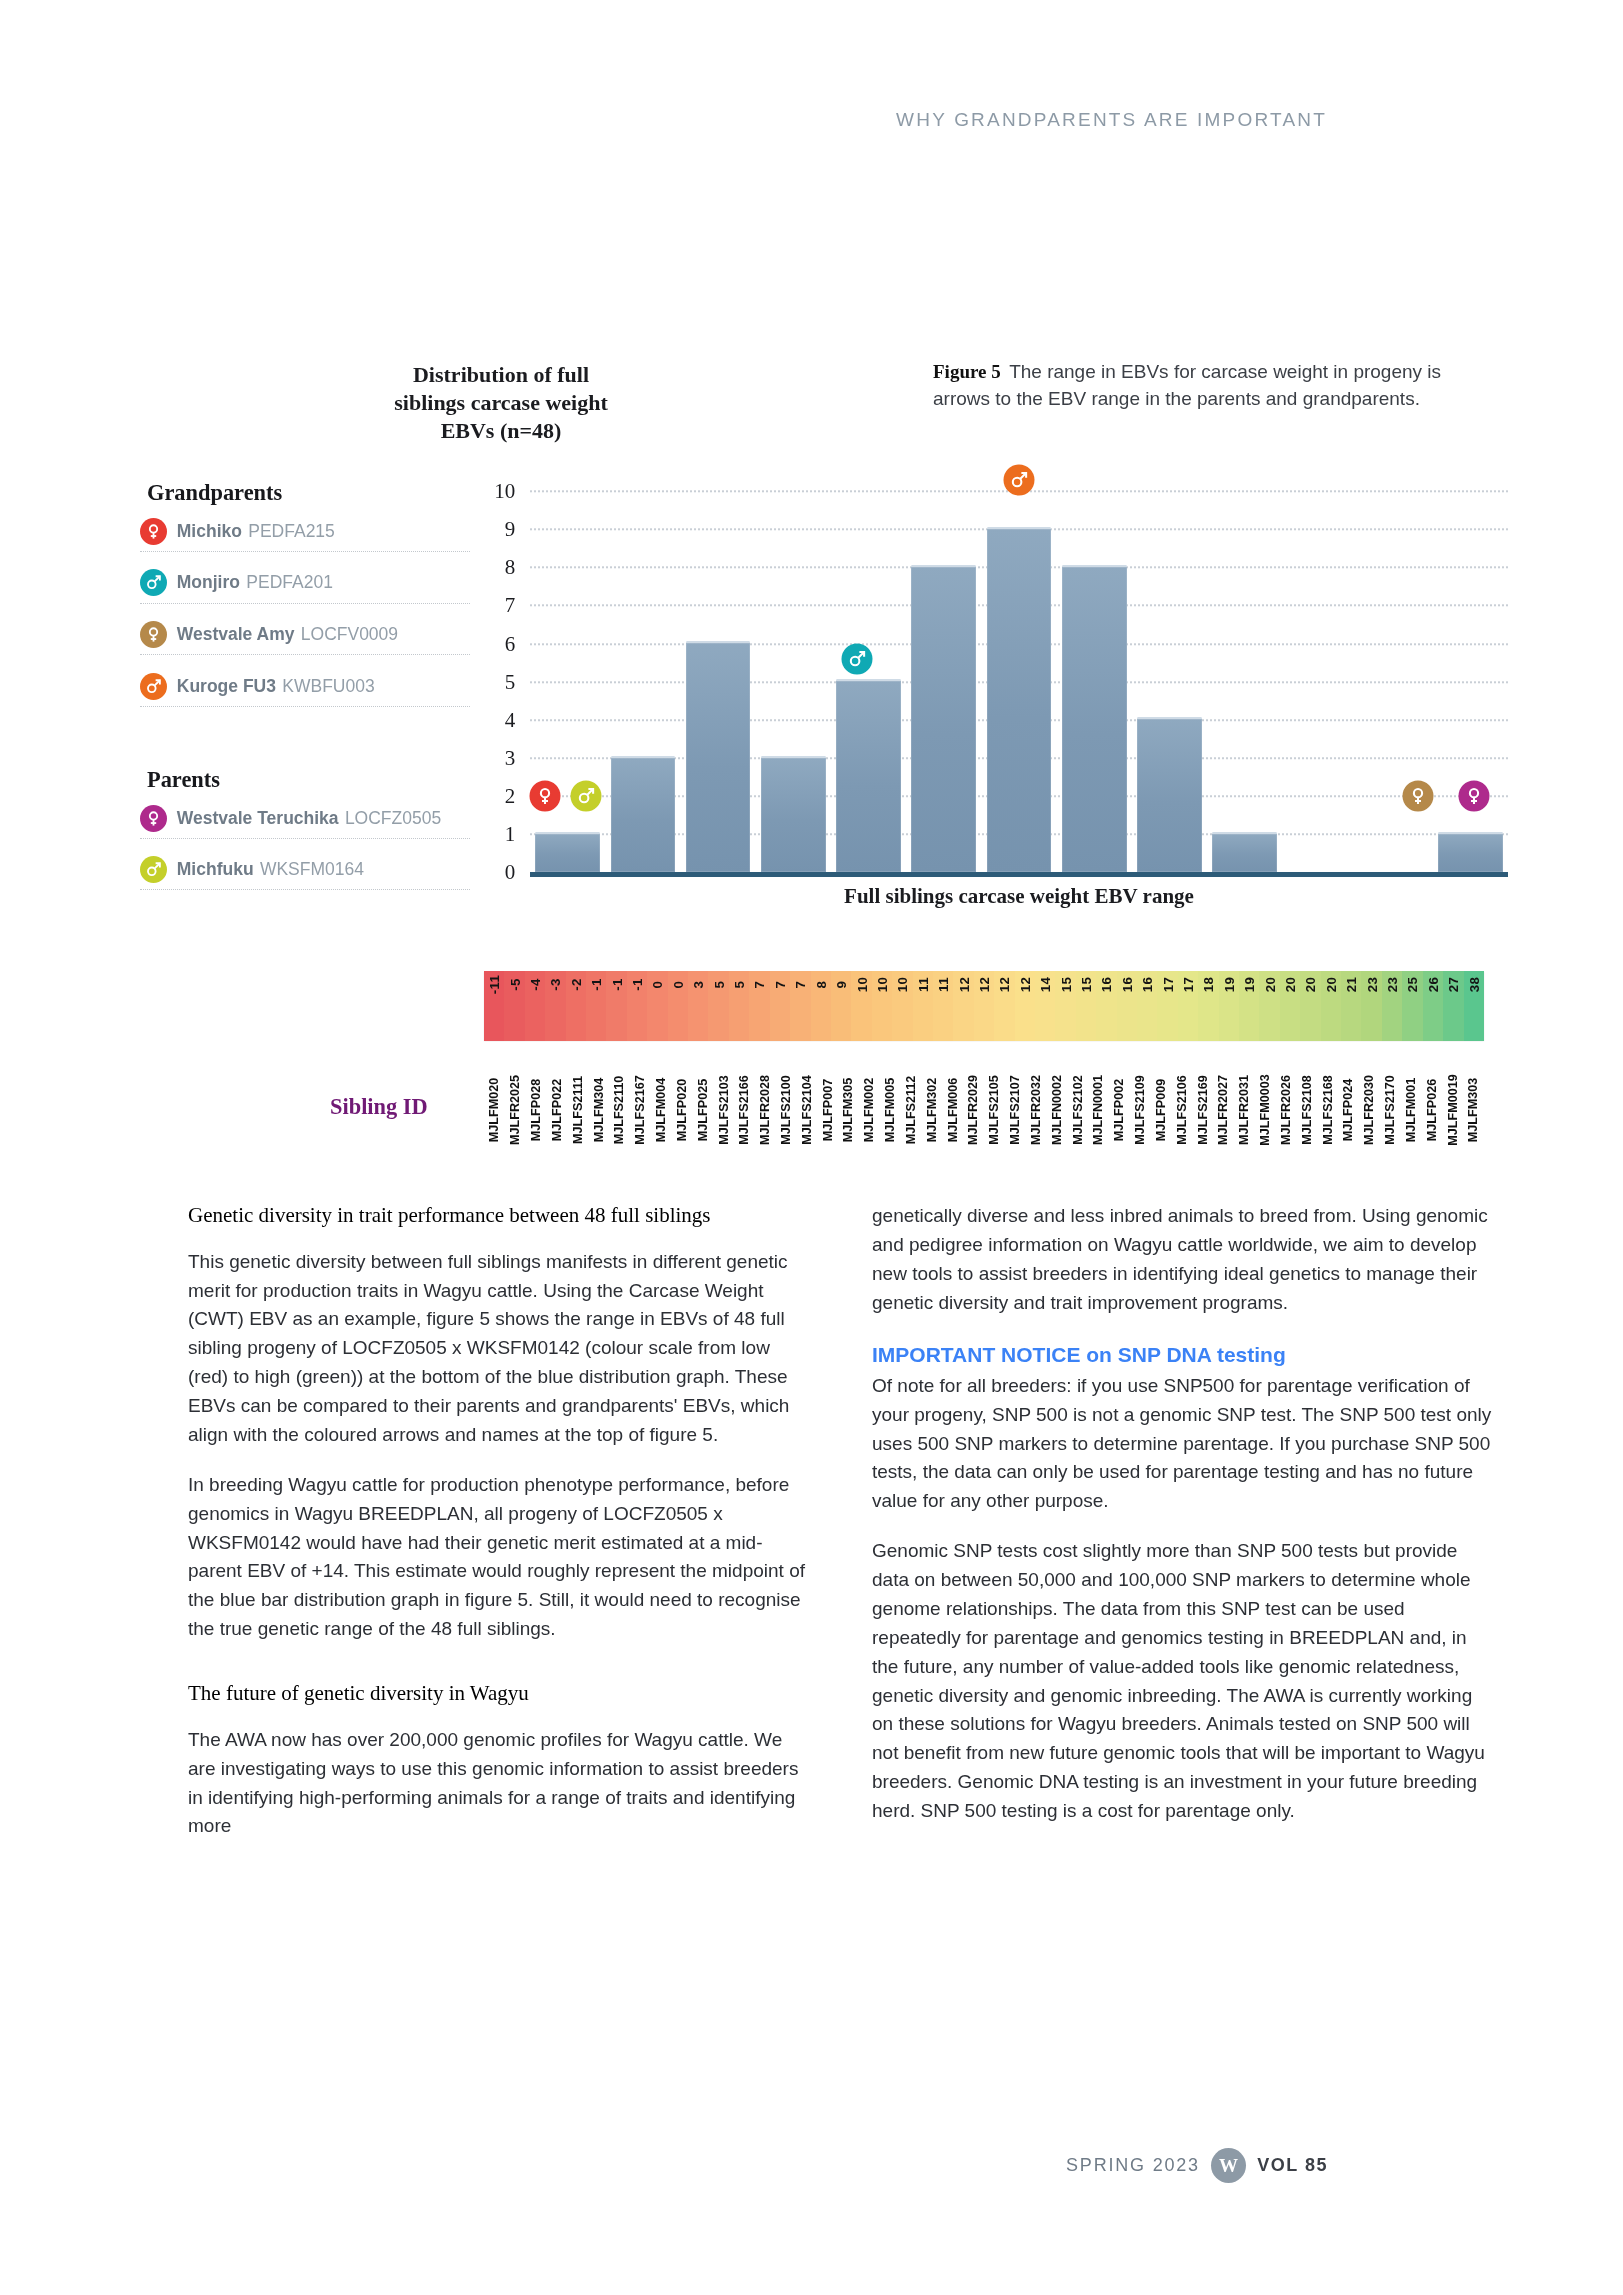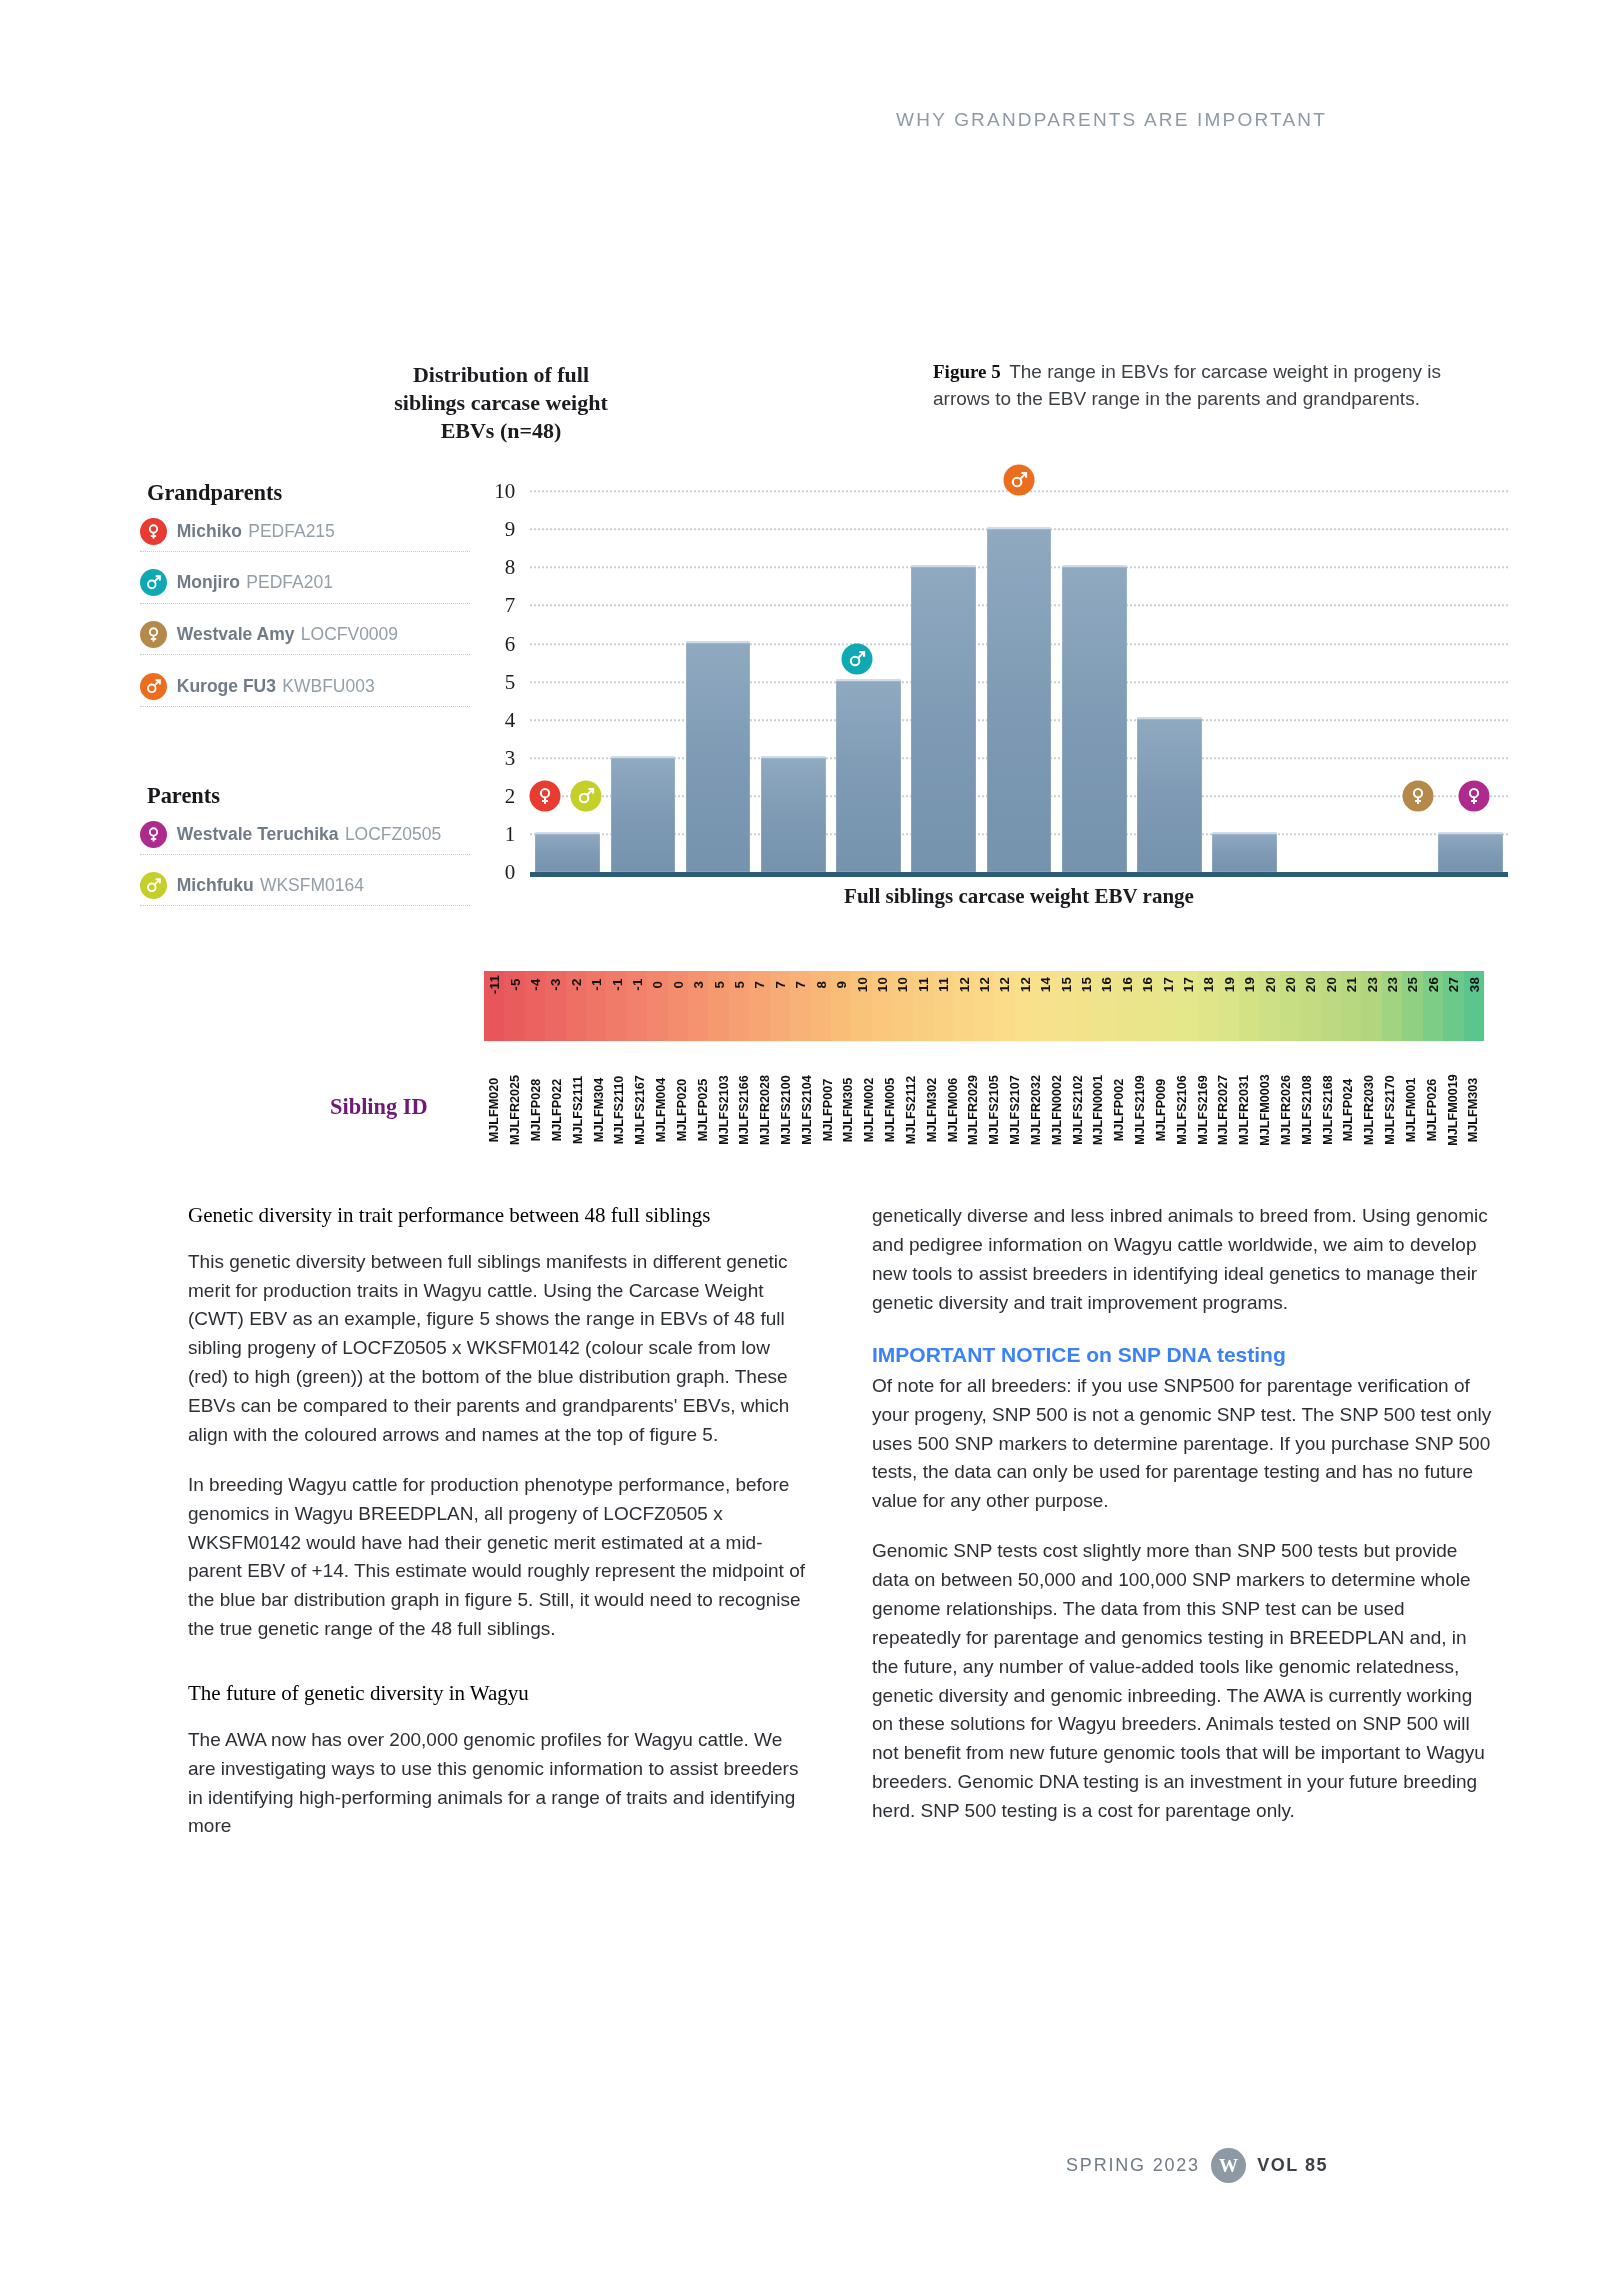--- a/index.html
+++ b/index.html
@@ -41,21 +41,21 @@
   }
   .fig-caption .captxt{display:inline;}
 
   
   .legend{position:absolute;left:140px;top:480px;width:330px;}
   .legend-head{
     font-family:"Liberation Serif", serif;
     font-weight:700;font-size:22.4px;color:#17181c;
     margin:0 0 9.8px 7px;
   }
-  .legend-head.parents{margin-top:76px;}
+  .legend-head.parents{margin-top:60px;}
   .legend-row{
     display:flex;align-items:center;
     height:31px;margin-bottom:15.4px;
     border-bottom:1.4px dotted #c3c8cd;
     padding-bottom:4.2px;
   }
   .sexbadge{
     width:27px;height:27px;border-radius:50%;
     flex:0 0 27px;margin-right:9.8px;
     position:relative;

